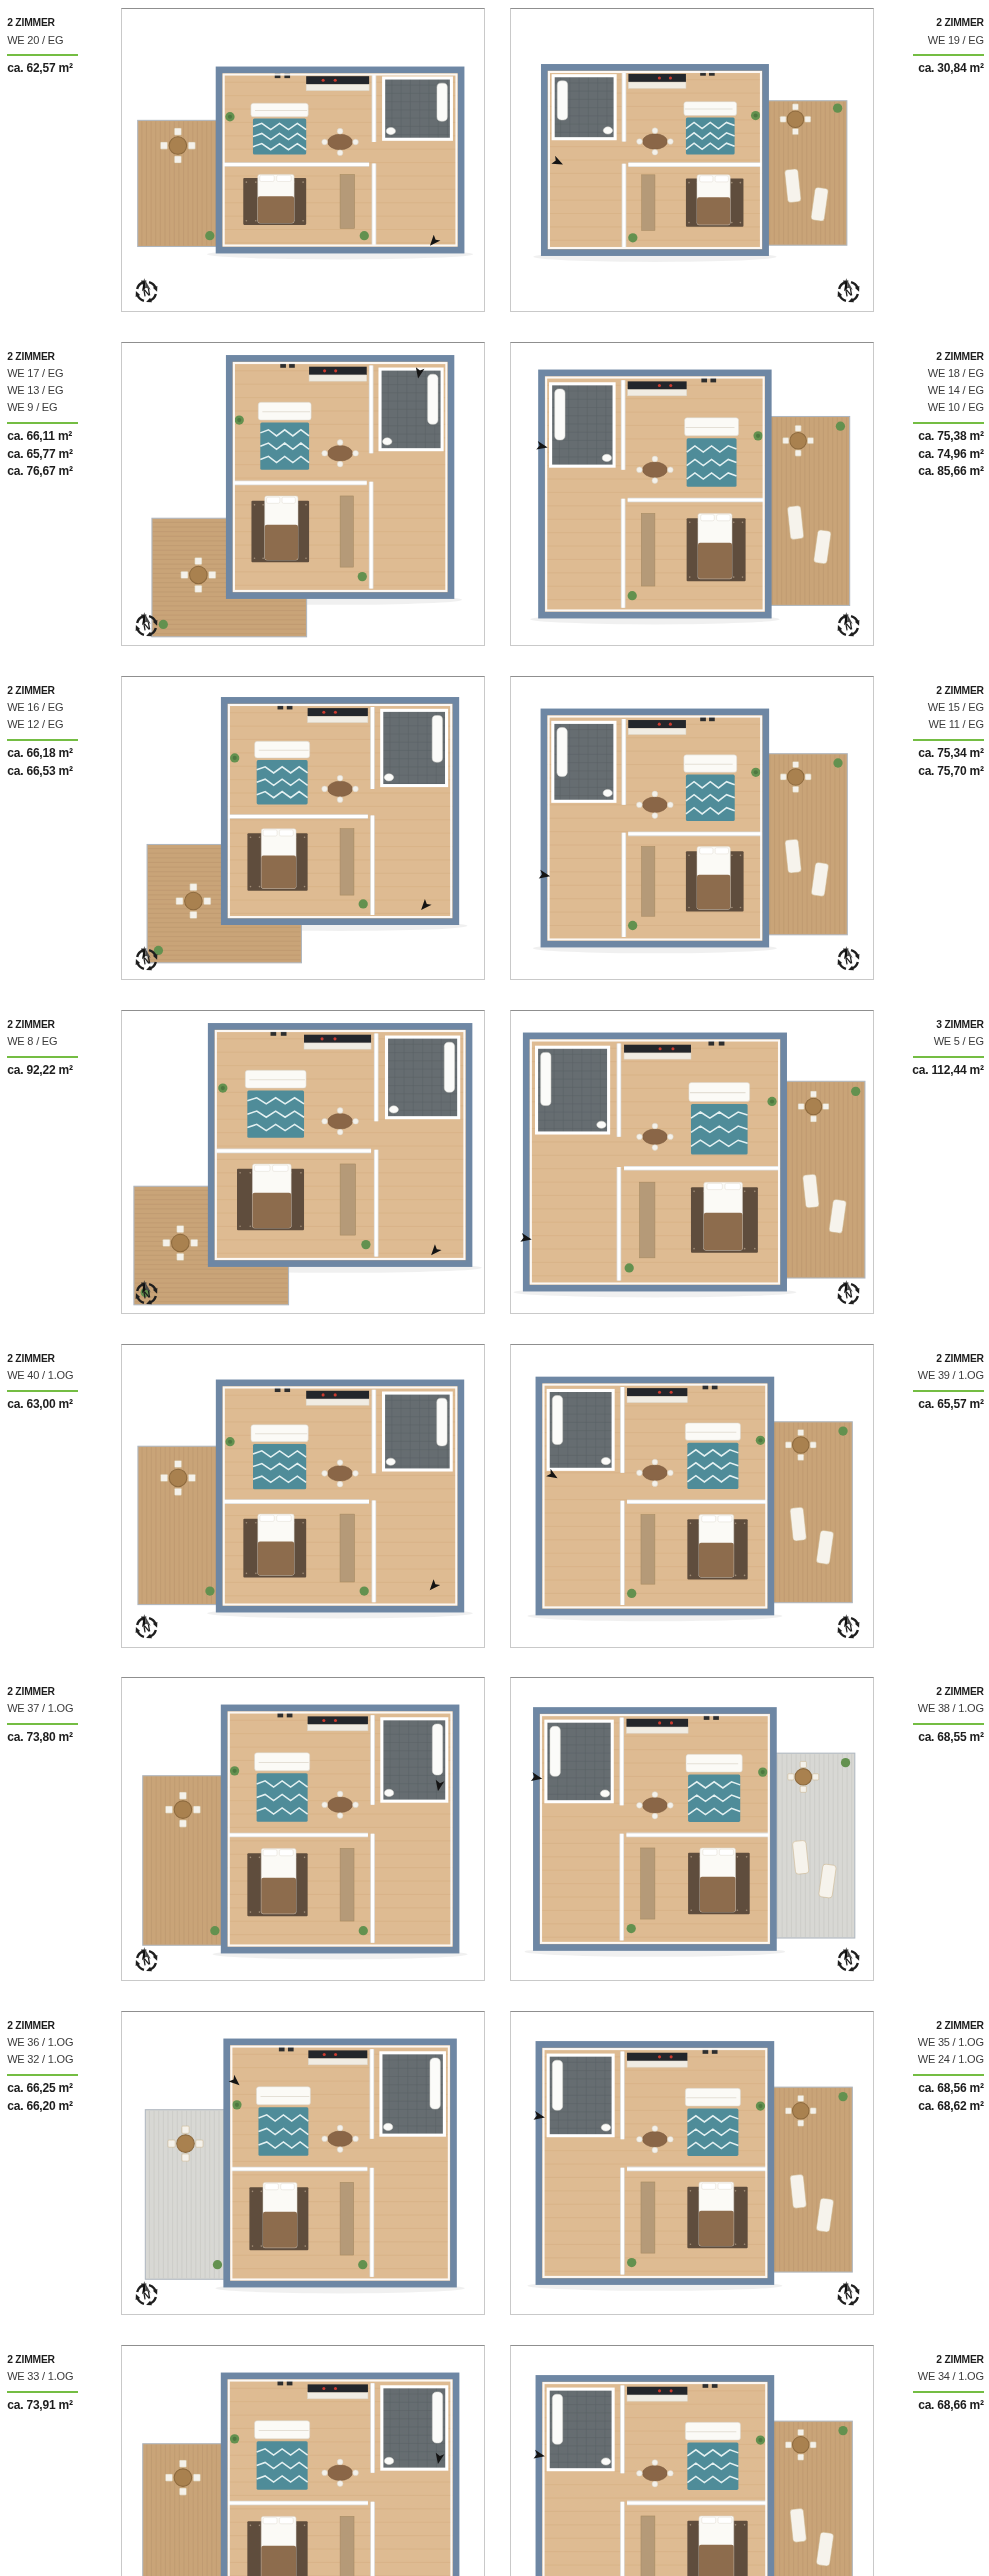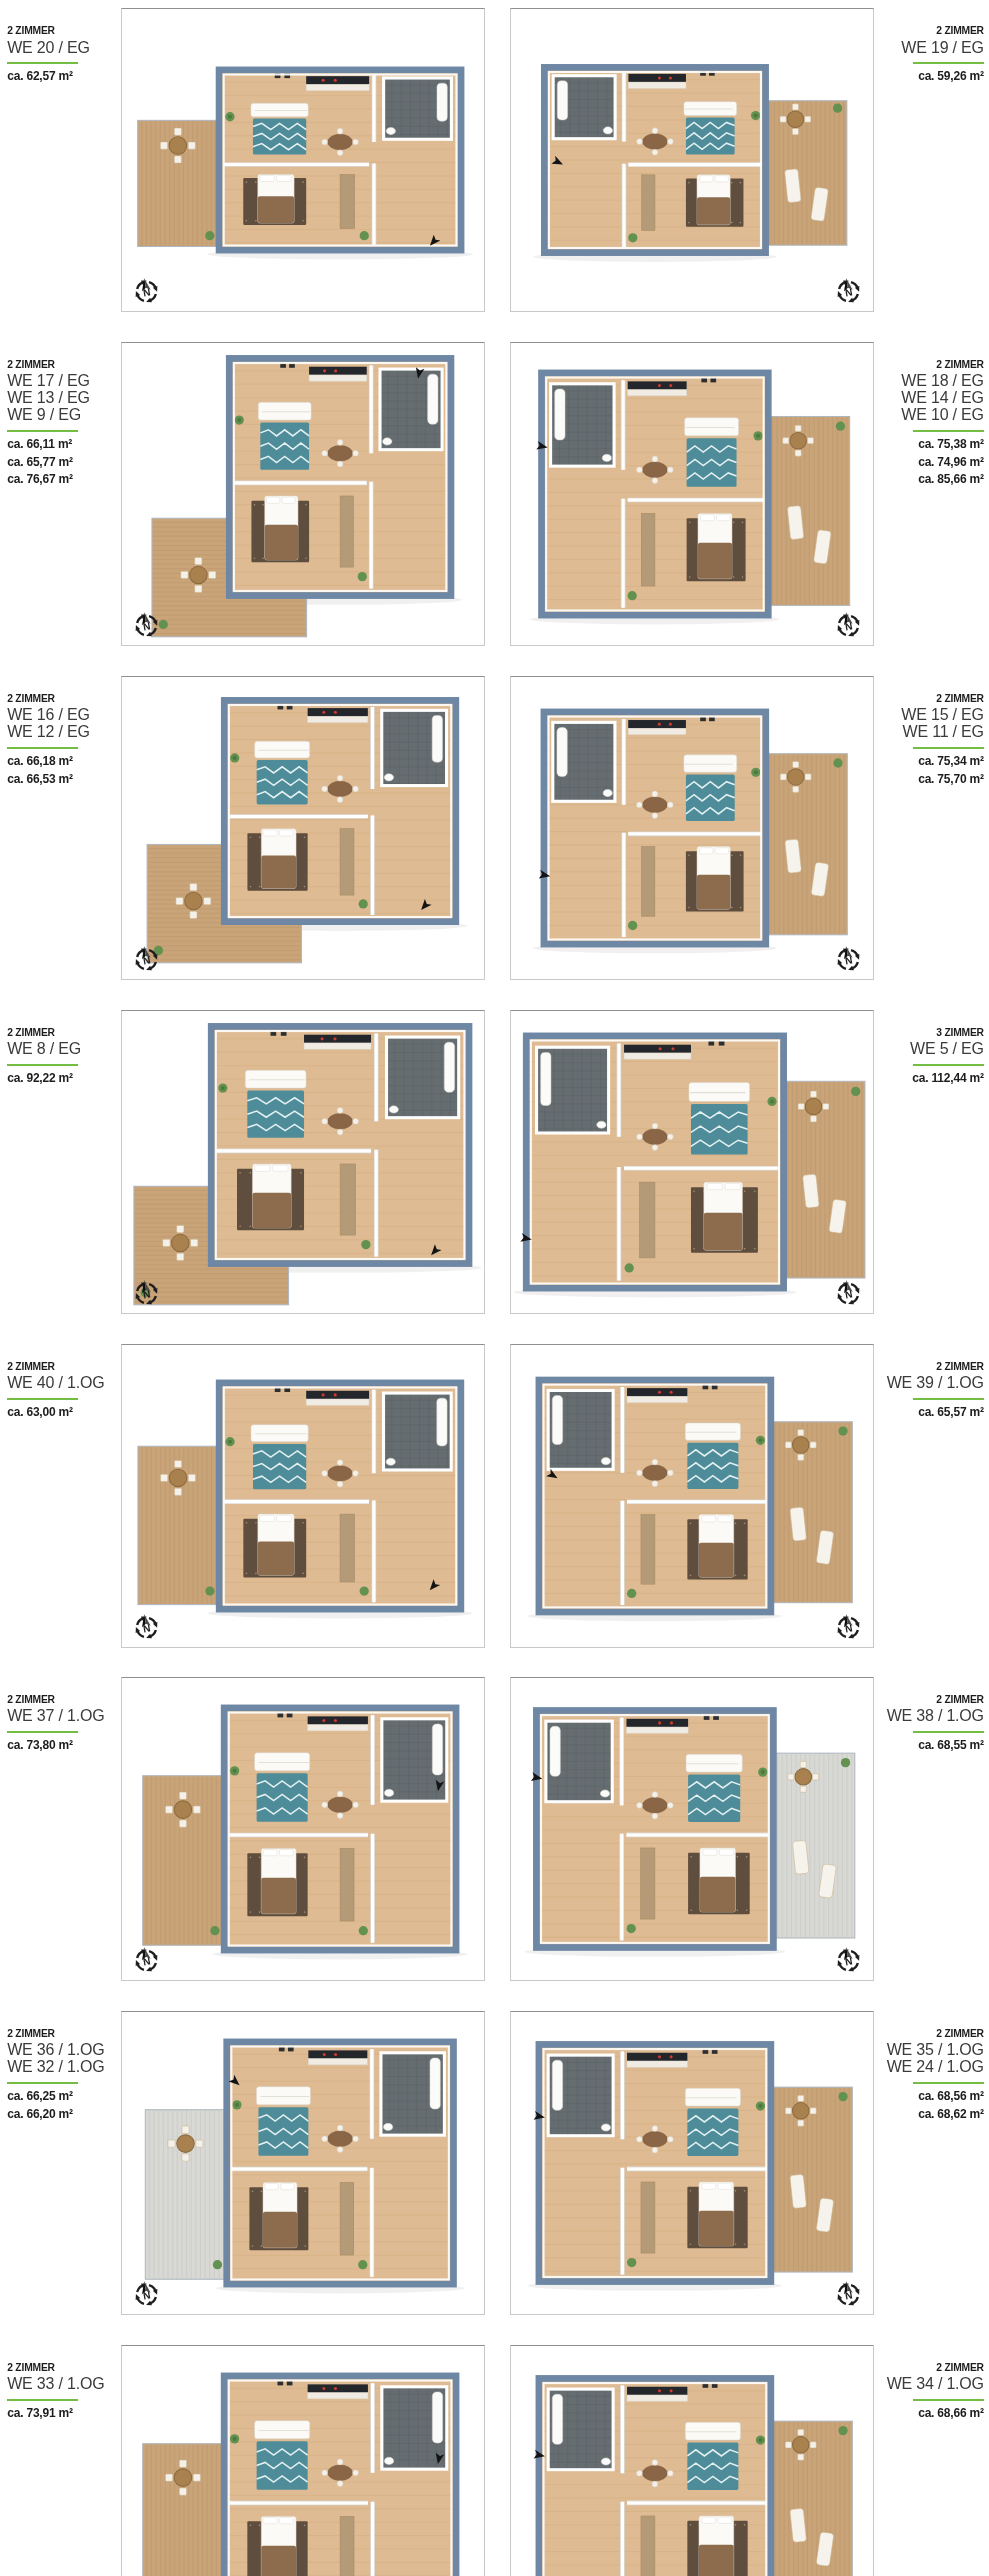--- a/index.html
+++ b/index.html
@@ -7,25 +7,25 @@
   .page{position:relative;width:989px;height:3353px;background:#ffffff;overflow:hidden;}
   .row{position:absolute;left:0;width:989px;height:304px;}
   .card{position:absolute;top:0;width:364px;height:304px;background:#ffffff;box-sizing:border-box;
         border:0.5px solid #c9c9c9;border-top:1px solid #8f8f8f;}
   .card.cardleft{left:121px;}
   .card.cardright{left:510px;}
   .plan{position:absolute;left:50%;top:50%;transform:translate(-50%,-50%);}
   .compass{position:absolute;bottom:6.2px;width:29px;height:29px;}
   .card.cardleft  .compass{left:10.3px;}
   .card.cardright .compass{right:10.3px;}
-  .label{position:absolute;top:18px;width:110px;}
+  .label{position:absolute;top:10px;width:110px;}
   .label.labelleft{left:7.2px;text-align:left;}
   .label.labelright{right:5.2px;text-align:right;}
   .rooms{font-size:10.3px;line-height:10.8px;font-weight:bold;color:#1d1d1d;letter-spacing:-0.2px;margin:0 0 5.7px 0;}
-  .we{font-size:16px;line-height:10.8px;font-weight:400;color:#3b3b3b;letter-spacing:-0.2px;margin:0 0 6.2px 0;}
+  .we{font-size:11px;line-height:10.8px;font-weight:400;color:#3b3b3b;letter-spacing:-0.2px;margin:0 0 6.2px 0;}
   .rule{height:1.5px;width:71px;border:none;margin:8.8px 0 7.7px 0;}
   .label.labelright .rule{margin-left:auto;}
   .area{font-size:12px;line-height:10.8px;font-weight:bold;color:#1d1d1d;letter-spacing:-0.2px;margin:0 0 6.7px 0;}
 </style>
 </head>
 <body>
 
 <main class="page">
     <div class="row" style="top: 8.2px;">
       <div class="card cardleft">
@@ -310,21 +310,21 @@
             <path d="M30 4 L21 30 L30 24 Z" fill="#0d0d0d"></path>
             <path d="M30 4 L39 30 L30 24 Z" fill="#4a4a4a"></path>
             <text x="30" y="41" text-anchor="middle" font-size="21" font-weight="bold" fill="#1f1f1f">N</text>
           </g>
         </svg>
       </div>
       <div class="label labelright">
         <h3 class="rooms">2 ZIMMER</h3>
         <div class="we">WE 19 / EG</div>
         <div class="rule" style="background: rgb(116, 189, 67);"></div>
-        <div class="area">ca. 59,26 m²</div>
+        <div class="area">ca. 30,84 m²</div>
       </div>
     </div>
     <div class="row" style="top: 342px;">
       <div class="card cardleft">
         <svg viewBox="-170 -26 626 578" width="323" height="298" class="plan">
           <ellipse cx="215" cy="468" rx="236.50000000000003" ry="10" fill="#000" opacity="0.06"></ellipse>
           <g>
             <rect x="-150" y="310" width="300" height="230" fill="#c9a478" stroke="#aeb6bf" stroke-width="2"></rect>
             <line x1="-148" y1="318" x2="148" y2="318" stroke="#b8936b" stroke-width="1"></line>
             <line x1="-148" y1="327" x2="148" y2="327" stroke="#b8936b" stroke-width="1"></line>

